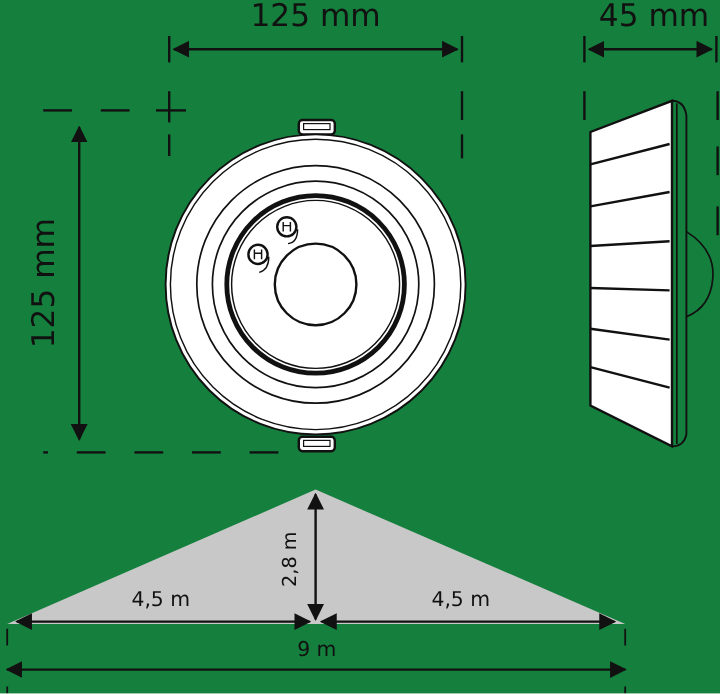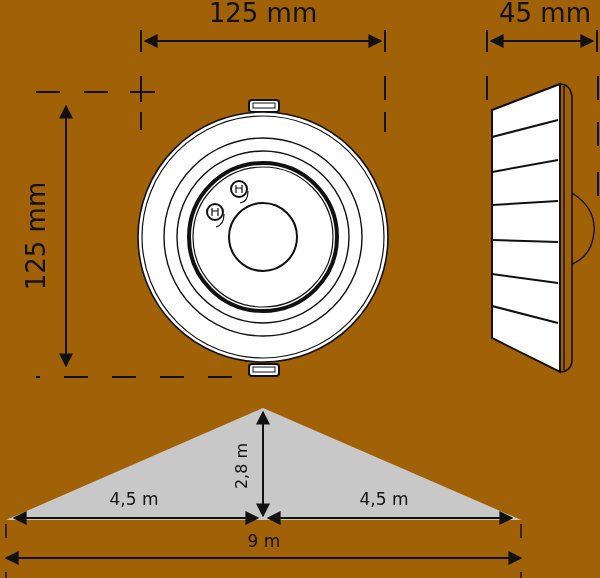--- a/index.html
+++ b/index.html
@@ -1,16 +1,16 @@
 <!DOCTYPE html>
 <html><head>
 <meta charset="utf-8">
 <style>
   html,body{margin:0;padding:0;background:#ffffff;}
-  #stage{position:relative;width:600px;height:578px;overflow:hidden;background:#a16207;font-family:"DejaVu Sans",sans-serif;}
+  #stage{position:relative;width:600px;height:578px;overflow:hidden;background:#15803d;font-family:"DejaVu Sans",sans-serif;}
   svg{position:absolute;left:0;top:0;}
   .lbl{font-family:"DejaVu Sans",sans-serif;fill:#111;}
 </style>
 </head>
 <body>
 
 <div id="stage">
 <svg width="600" height="578" viewBox="0 0 600 578" xmlns="http://www.w3.org/2000/svg">
   <defs>
     <marker id="ah" viewBox="0 0 10 10" refX="9" refY="5" markerWidth="7" markerHeight="7" orient="auto-start-reverse">

